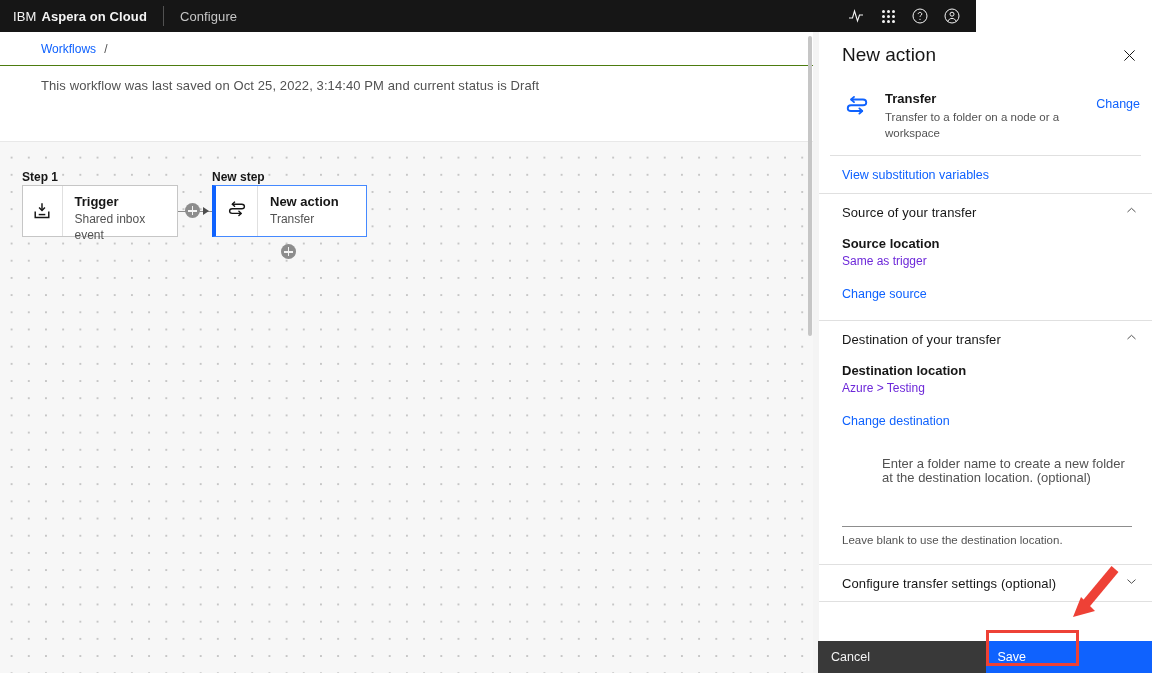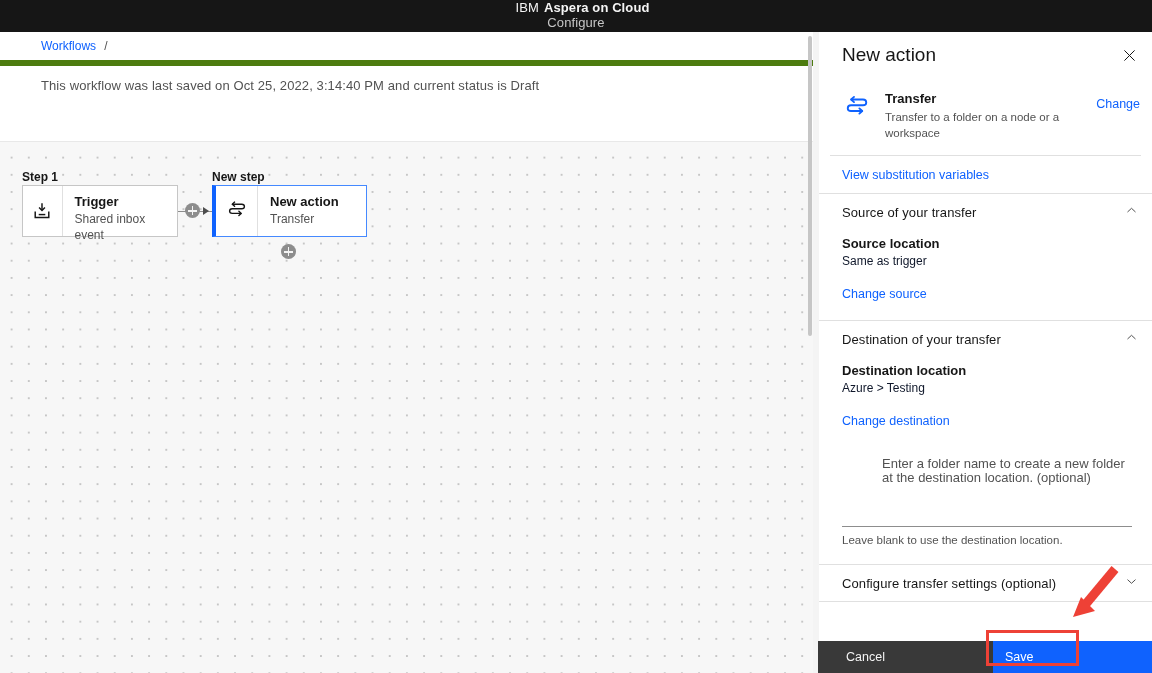--- a/index.html
+++ b/index.html
@@ -6,22 +6,22 @@
   html, body {
     width: 1152px; height: 673px;
     font-family: "Liberation Sans", sans-serif;
     background: #ffffff;
     overflow: hidden;
   }
   #app { position: relative; width: 1152px; height: 673px; }
 
   
   .topbar {
-    position: absolute; left: 0; top: 0; width: 1152px; height: 32px;
-    background: #161616; display: flex; align-items: center; flex-direction: column;
+    position: absolute; left: 0; top: 0; width: 976px; height: 32px;
+    background: #161616; display: flex; align-items: center;
   }
   .brand {
     display: flex; align-items: baseline; gap: 5px;
     padding-left: 13px; color: #f4f4f4; font-size: 13px; letter-spacing: .1px;
   }
   .brand .ibm { font-weight: 400; }
   .brand .prod { font-weight: 700; }
   .topdivider { width: 1px; height: 20px; background: #525252; margin: 0 16px; }
   .navlink {
     color: #c6c6c6; font-size: 13px; letter-spacing: .1px; cursor: pointer;
@@ -32,21 +32,21 @@
     cursor: pointer;
   }
   .topicon:last-child { margin-right: 8px; }
   .topicon svg { display: block; }
   .appgrid { display: grid; grid-template-columns: repeat(3, 3px); grid-gap: 2px; }
   .appgrid i { width: 3px; height: 3px; background: #f4f4f4; border-radius: 50%; display: block; }
 
   
   .crumbrow {
     position: absolute; left: 0; top: 32px; width: 987px; height: 34px;
-    border-bottom: 6px solid #4d7c0f; background: #fff;
+    border-bottom: 1px solid #4d7c0f; background: #fff;
     display: flex; align-items: center; padding-left: 41px;
   }
   .crumb-link { color: #0f62fe; font-size: 12px; cursor: pointer; }
   .crumb-sep { color: #525252; font-size: 12px; margin-left: 8px; }
 
   
   .titleblock { position: absolute; left: 41px; top: 74px; }
   .page-title { font-size: 26px; font-weight: 400; color: #161616; letter-spacing: .1px; line-height: 32px; }
   .page-sub { font-size: 13px; color: #525252; margin-top: 4px; letter-spacing: .1px; }
 
@@ -127,38 +127,38 @@
 
   .section-head {
     height: 37px; display: flex; align-items: center; padding: 0 14px 0 23px;
     cursor: pointer; border-top: 1px solid #e0e0e0;
   }
   .section-head .sh-label { font-size: 13px; color: #161616; letter-spacing: .1px; }
   .section-head .chev { margin-left: auto; }
 
   .section-body { padding: 5px 23px 18px 23px; }
   .field-label { font-size: 13px; font-weight: 700; color: #161616; line-height: 17px; }
-  .field-value { font-size: 12px; color: #0f172a; line-height: 17px; margin-top: 1px; }
+  .field-value { font-size: 12px; color: #6d28d9; line-height: 17px; margin-top: 1px; }
   .mt-change { margin-top: 14px; }
 
   .helper-top { font-size: 13px; color: #525252; line-height: 14px; margin-top: 28px; margin-left: 40px; }
   .textinput {
     width: 290px; height: 34px; border: none; border-bottom: 1px solid #8d8d8d;
     background: transparent; font-size: 13px; color: #161616; margin-top: 8px;
     outline: none; font-family: "Liberation Sans", sans-serif;
   }
   .helper-bot { font-size: 11.5px; color: #525252; margin-top: 7px; }
 
   
   .btnbar {
     position: absolute; left: 818px; bottom: 0; width: 334px; height: 32px; display: flex;
   }
   .btn-cancel {
     flex: 1; background: #393939; color: #f4f4f4; font-size: 12.5px;
-    display: flex; align-items: center; padding-left: 28px; cursor: pointer;
+    display: flex; align-items: center; padding-left: 13px; cursor: pointer;
   }
   .btn-save {
     flex: 1; background: #0f62fe; color: #ffffff; font-size: 12.5px;
     display: flex; align-items: center; padding-left: 12px; cursor: pointer;
   }
 
   
   .anno-box {
     position: absolute; left: 986px; top: 630px; width: 93px; height: 36px;
     border: 3px solid #ee4136; pointer-events: none;

